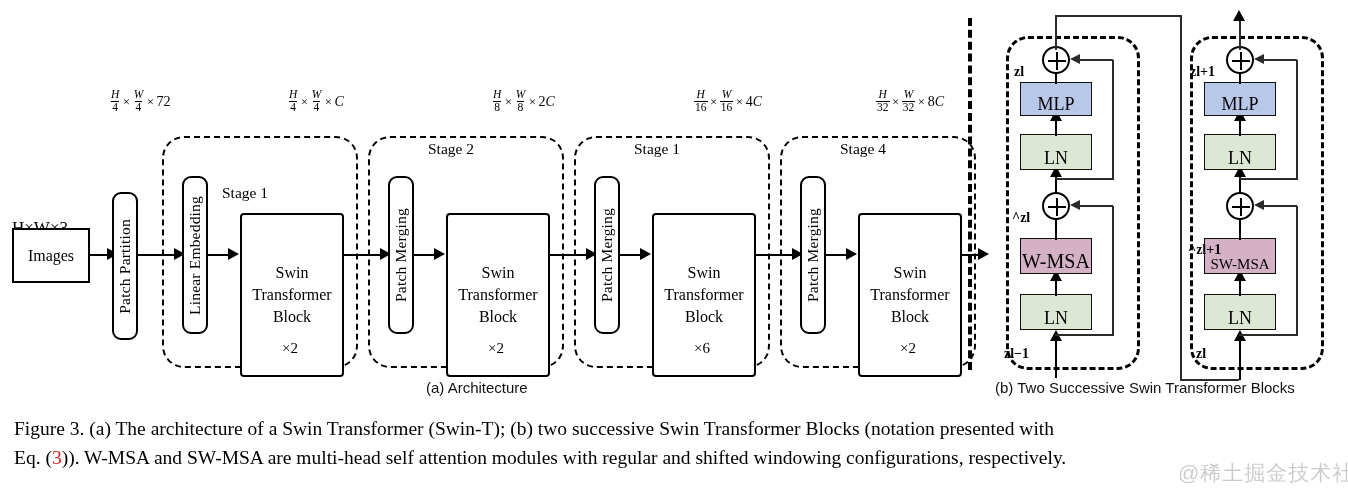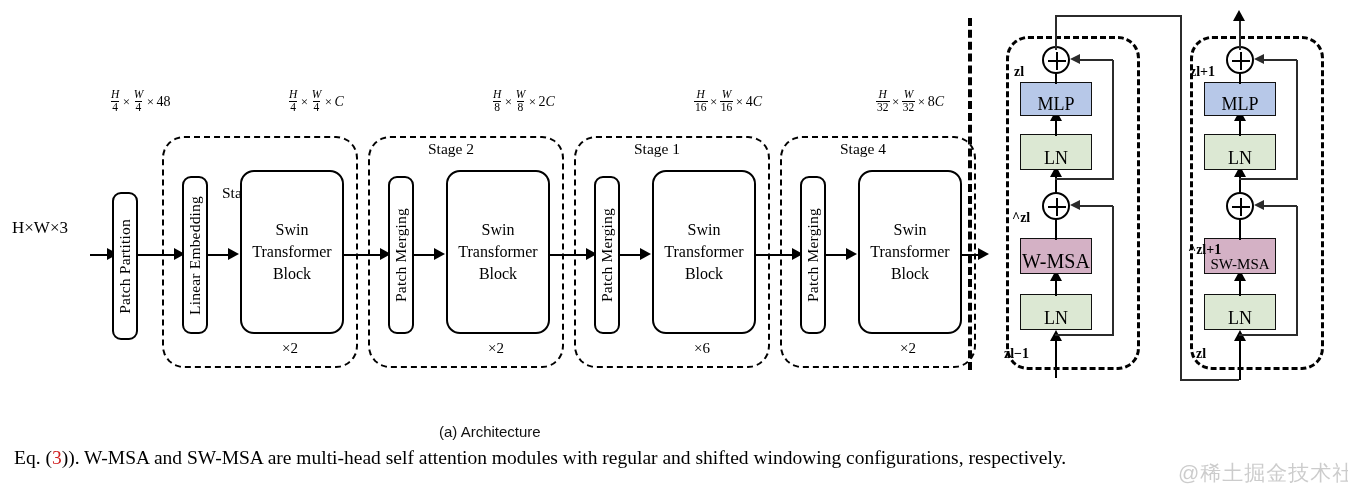--- a/index.html
+++ b/index.html
@@ -2,21 +2,21 @@
 <html><head>
 <meta charset="utf-8">
 <style>
   html,body{margin:0;padding:0;background:#ffffff;}
   body{width:1348px;height:488px;font-family:"Liberation Serif",serif;color:#000;}
   #root{position:relative;width:1348px;height:488px;overflow:hidden;background:#fff;}
 
   
   .box{position:absolute;box-sizing:border-box;border:2.2px solid #000;background:#fff;
        display:flex;align-items:center;justify-content:center;text-align:center;}
-  .box.rounded{border-radius:14px;}
+  .box.rounded{border-radius:4px;margin-top:43px;}
   .box.pill{border-radius:9px;}
 
   .vtext{writing-mode:vertical-rl;transform:rotate(180deg);white-space:nowrap;
          font-family:"Liberation Serif",serif;font-size:15.5px;letter-spacing:.2px;}
 
   .stageBox{position:absolute;box-sizing:border-box;border:2.6px dashed #000;border-radius:22px;background:transparent;}
 
   .stageLabel{position:absolute;font-family:"Liberation Serif",serif;font-size:15.5px;white-space:nowrap;}
   .repLabel{position:absolute;font-family:"Liberation Serif",serif;font-size:15px;white-space:nowrap;}
 
@@ -68,20 +68,23 @@
   .wm{position:absolute;font-family:"Liberation Sans",sans-serif;font-size:21px;
       color:rgba(120,120,120,.38);white-space:nowrap;letter-spacing:1px;}
 </style>
 </head>
 <body>
 
 <div id="root">
 
   <div class="dimLabel" style="left:12px; top:198px; font-size:17px;"><br>    H×W×3<br>  </div>
 
+  <div class="box" style="left:12px; top:228px; width:78px; height:55px;">
+    <span style="font-size:16px;">Images</span>
+  </div>
 
   <div class="hline" style="left:90px; top:254px; width:19px;"></div>
   <div class="arrowR" style="left:107px; top:248px;"></div>
 
   <div class="box pill" style="left:112px; top:192px; width:26px; height:148px;">
     <span class="vtext">Patch Partition</span>
   </div>
 
   <div class="hline" style="left:138px; top:254px; width:38px;"></div>
   <div class="arrowR" style="left:174px; top:248px;"></div>
@@ -90,21 +93,21 @@
     <span class="frac">
       <span class="num it">H</span>
       <span class="den">4</span>
     </span>
     <span class="times">×</span>
     <span class="frac">
       <span class="num it">W</span>
       <span class="den">4</span>
     </span>
     <span class="times">×</span>
-    <span>48</span>
+    <span>72</span>
   </div>
 
   <div class="stageBox" style="left:162px; top:136px; width:196px; height:232px;"></div>
   <div class="stageLabel" style="left:222px; top:140px;margin-top:44px;">Stage 1</div>
 
   <div class="box pill" style="left:182px; top:176px; width:26px; height:158px;">
     <span class="vtext">Linear Embedding</span>
   </div>
   <div class="hline" style="left:208px; top:254px; width:22px;"></div>
   <div class="arrowR" style="left:228px; top:248px;"></div>
@@ -217,21 +220,21 @@
     </span>
     <span class="times">×</span>
     <span class="frac">
       <span class="num it">W</span>
       <span class="den">32</span>
     </span>
     <span class="times">×</span>
     <span><span>8</span><span class="it">C</span></span>
   </div>
 
-  <div class="panelCap" style="left:439px; top:379px;margin-top:44px;">(a) Architecture</div>
+  <div class="panelCap" style="left:426px; top:379px;">(a) Architecture</div>
 
   <div class="bigdash" style="left:968px; top:18px; height:352px;"></div>
 
   <div class="blockBox" style="left:1006px; top:36px; width:134px; height:334px;"></div>
 
   <div class="vline" style="left:1055px; top:340px; height:38px;"></div>
   <div class="arrowU" style="left:1050px; top:330px;"></div>
 
   <div class="opBox" style="left:1020px; top:294px; width:72px; height:36px; background:#dce8d3;">
     <span>LN</span>
@@ -323,21 +326,22 @@
   <div class="thinh" style="left:1239px; top:178px; width:58px;"></div>
   <div class="thinv" style="left:1296px; top:60px; height:120px;"></div>
   <div class="thinh" style="left:1264px; top:59px; width:33px;"></div>
   <div class="arrowL" style="left:1254px; top:54px;"></div>
 
   <div class="znote" style="left:1196px; top:330px;"><br>    zl<br>  </div>
 
   <div class="thinv" style="left:1239px; top:18px; height:32px;"></div>
   <div class="arrowU" style="left:1233px; top:10px;"></div>
 
+  <div class="panelCap" style="left:995px; top:379px;">(b) Two Successive Swin Transformer Blocks</div>
 
   <div class="figCap" style="left:14px; top:414px; width:1322px;">
-    <br>
+    <span>Figure 3. (a) The architecture of a Swin Transformer (Swin-T); (b) two successive Swin Transformer Blocks (notation presented with</span><br>
     <span>Eq. (</span><span class="red">3</span><span>)). W-MSA and SW-MSA are multi-head self attention modules with regular and shifted windowing configurations, respectively.</span>
   </div>
 
   <div class="wm" style="left:1178px; top:459px;">@稀土掘金技术社区</div>
 
 </div>
 
 </body></html>

